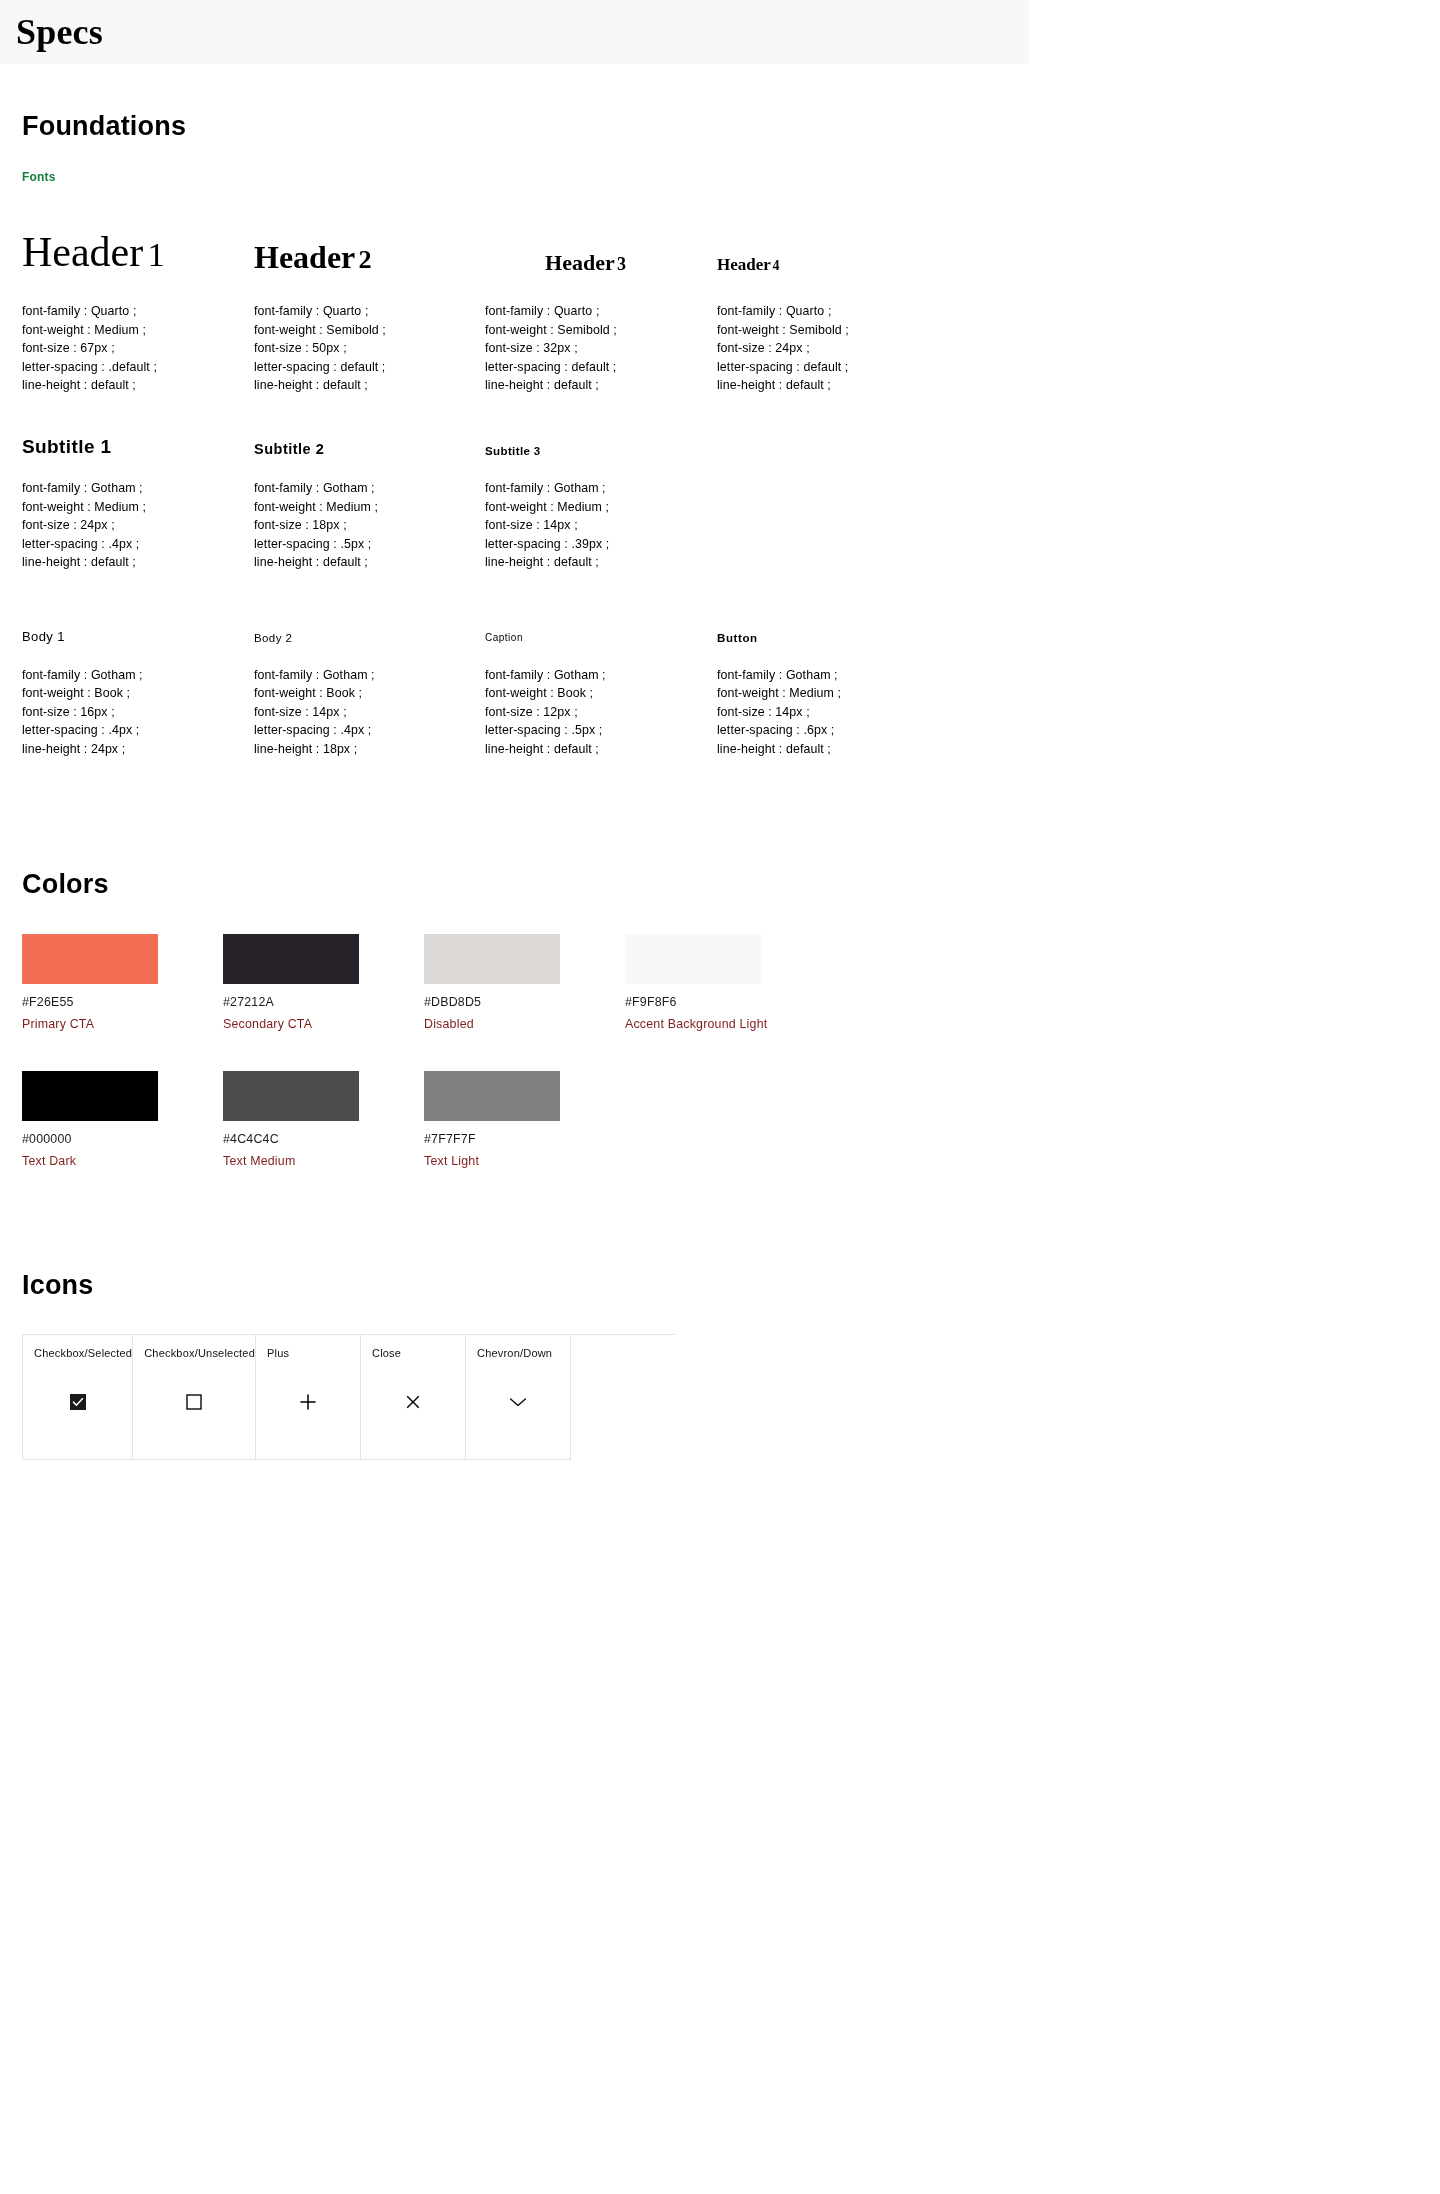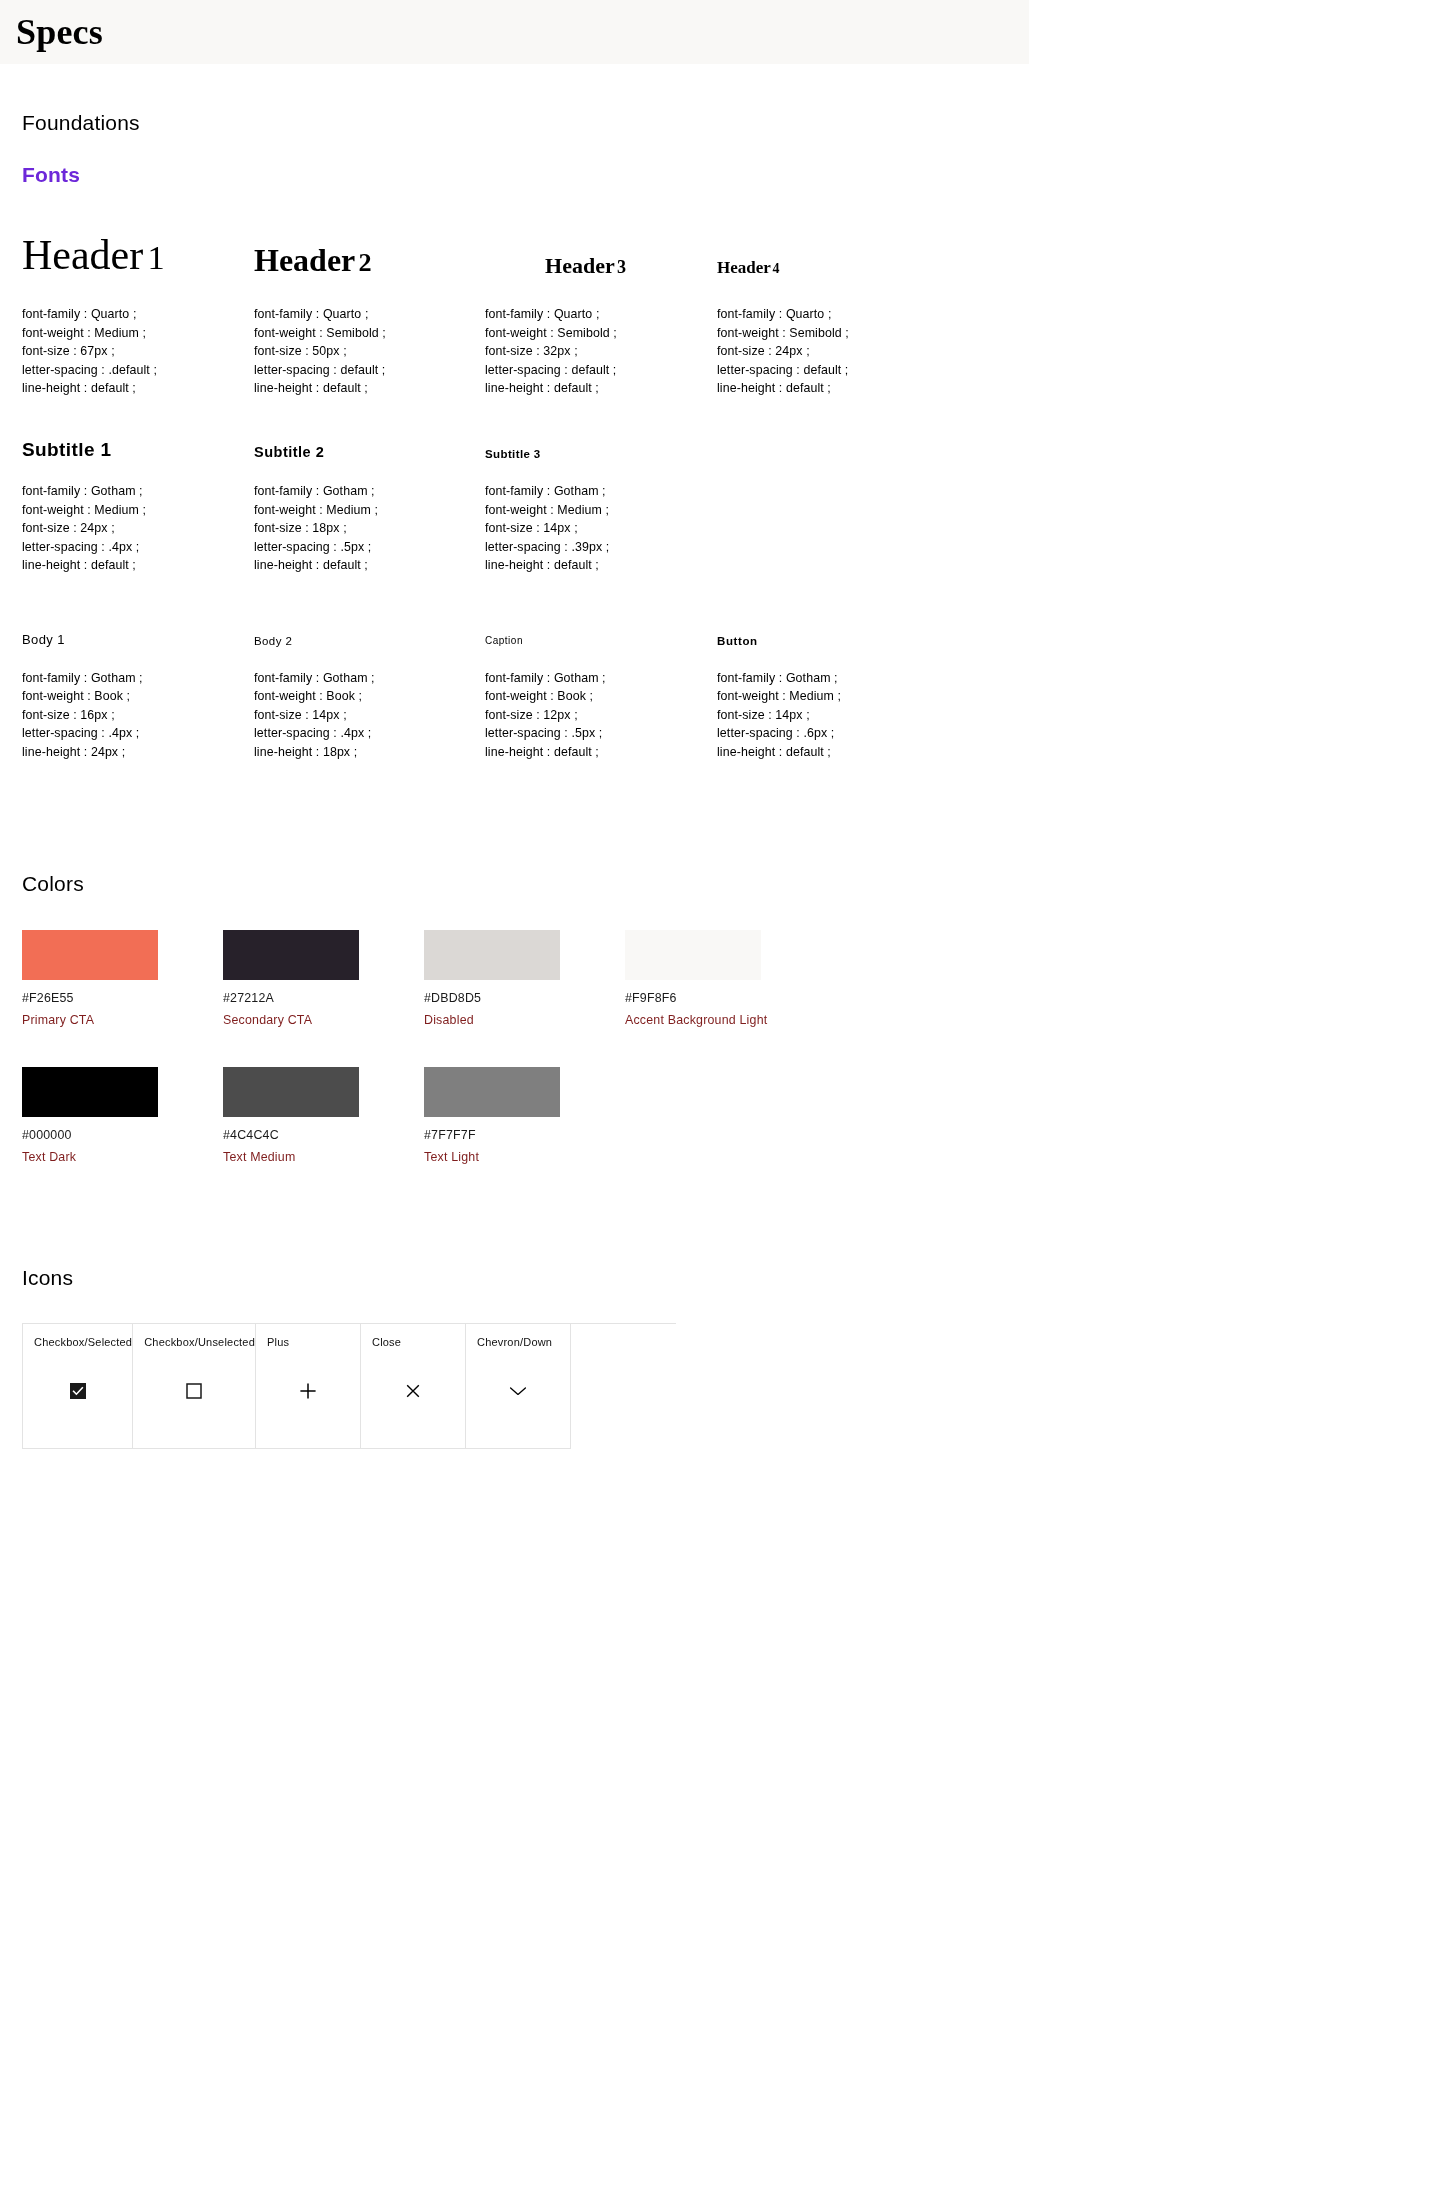--- a/index.html
+++ b/index.html
@@ -32,34 +32,34 @@
     font-weight: 700;
     letter-spacing: .2px;
     color: #000;
     line-height: 1;
   }
 
   
   .page { padding: 0 22px; }
 
   .section-title {
-    font-size: 21px;
-    font-weight: 400;
+    font-size: 27px;
+    font-weight: 700;
     letter-spacing: .2px;
     margin: 0;
     padding-top: 47px;
     color: #000;
   }
   .sub-section-title {
-    font-size: 21px;
+    font-size: 12px;
     font-weight: 700;
     letter-spacing: .2px;
     margin: 0;
     padding-top: 28px;
-    color: #6d28d9;
+    color: #15803d;
   }
 
   
   .type-row {
     display: grid;
     grid-template-columns: 201px 200px 201px 405px;
     align-items: end;
     gap: 31px;
   }
   .type-row.headers { margin-top: 46px; }

